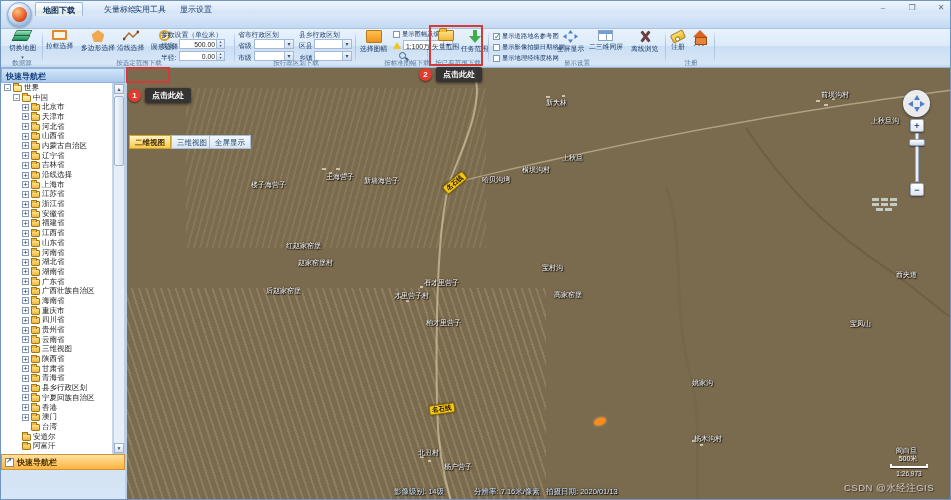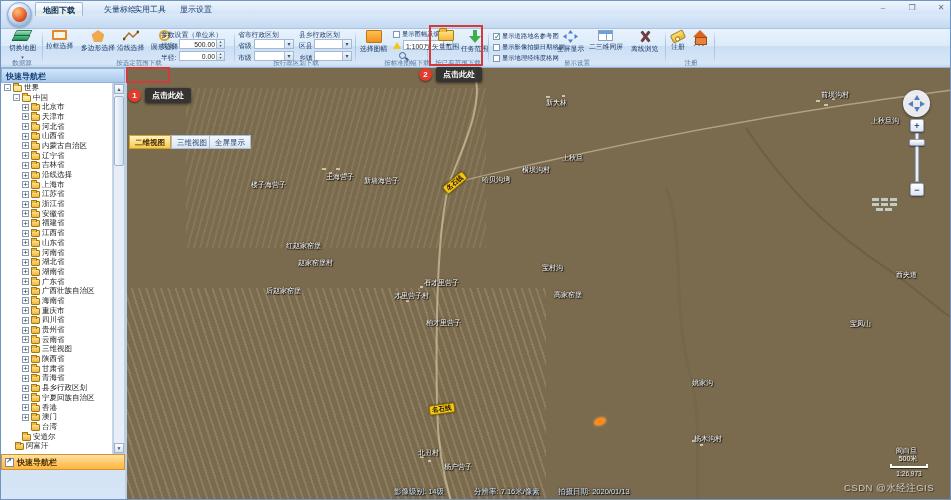--- a/index.html
+++ b/index.html
@@ -415,21 +415,21 @@
     <div class="abs ztrack"></div>
     <div class="abs zthumb"></div>
     <div class="abs zoombtn" style="top:115px">−</div>
 
     <div class="abs scale-dist">500米</div>
     <div class="abs scale-bar"></div>
     <div class="abs scale-ratio">1:26,973</div>
 
     <div class="status" style="left:268px">影像级别: 14级</div>
     <div class="status" style="left:348px">分辨率: 7.16米/像素</div>
-    <div class="status" style="left:432px">拍摄日期: 2020/01/13</div>
+    <div class="status" style="left:420px">拍摄日期: 2020/01/13</div>
     <div class="abs watermark">CSDN @水经注GIS</div>
 
     <div id="map-labels">
         <span class="map-label" style="left: 420px; top: 30px;">新大林</span>
         <span class="map-label" style="left: 695px; top: 22px;">前坝沟村</span>
         <span class="map-label" style="left: 745px; top: 48px;">上秋旦沟</span>
         <span class="map-label" style="left: 125px; top: 112px;">楼子海营子</span>
         <span class="map-label" style="left: 200px; top: 104px;">王海营子</span>
         <span class="map-label" style="left: 238px; top: 108px;">新墙海营子</span>
         <span class="map-label" style="left: 356px; top: 107px;">哈贝沟塆</span>
@@ -635,21 +635,21 @@
       <div class="trow" style="padding-left: 21px;">
         <span class="togspace"></span>
         <span class="folder"></span>
         <span>台湾</span>
       </div>
       <div class="trow" style="padding-left: 12px;">
         <span class="togspace"></span>
         <span class="folder"></span>
         <span>安道尔</span>
       </div>
-      <div class="trow" style="padding-left: 5px;">
+      <div class="trow" style="padding-left: 12px;">
         <span class="togspace"></span>
         <span class="folder"></span>
         <span>阿富汗</span>
       </div>
     </div>
   <div class="abs sbar">
     <div class="sbtn" style="top:0">▲</div>
     <div class="sthumb"></div>
     <div class="sbtn" style="bottom:0">▼</div>
   </div>

